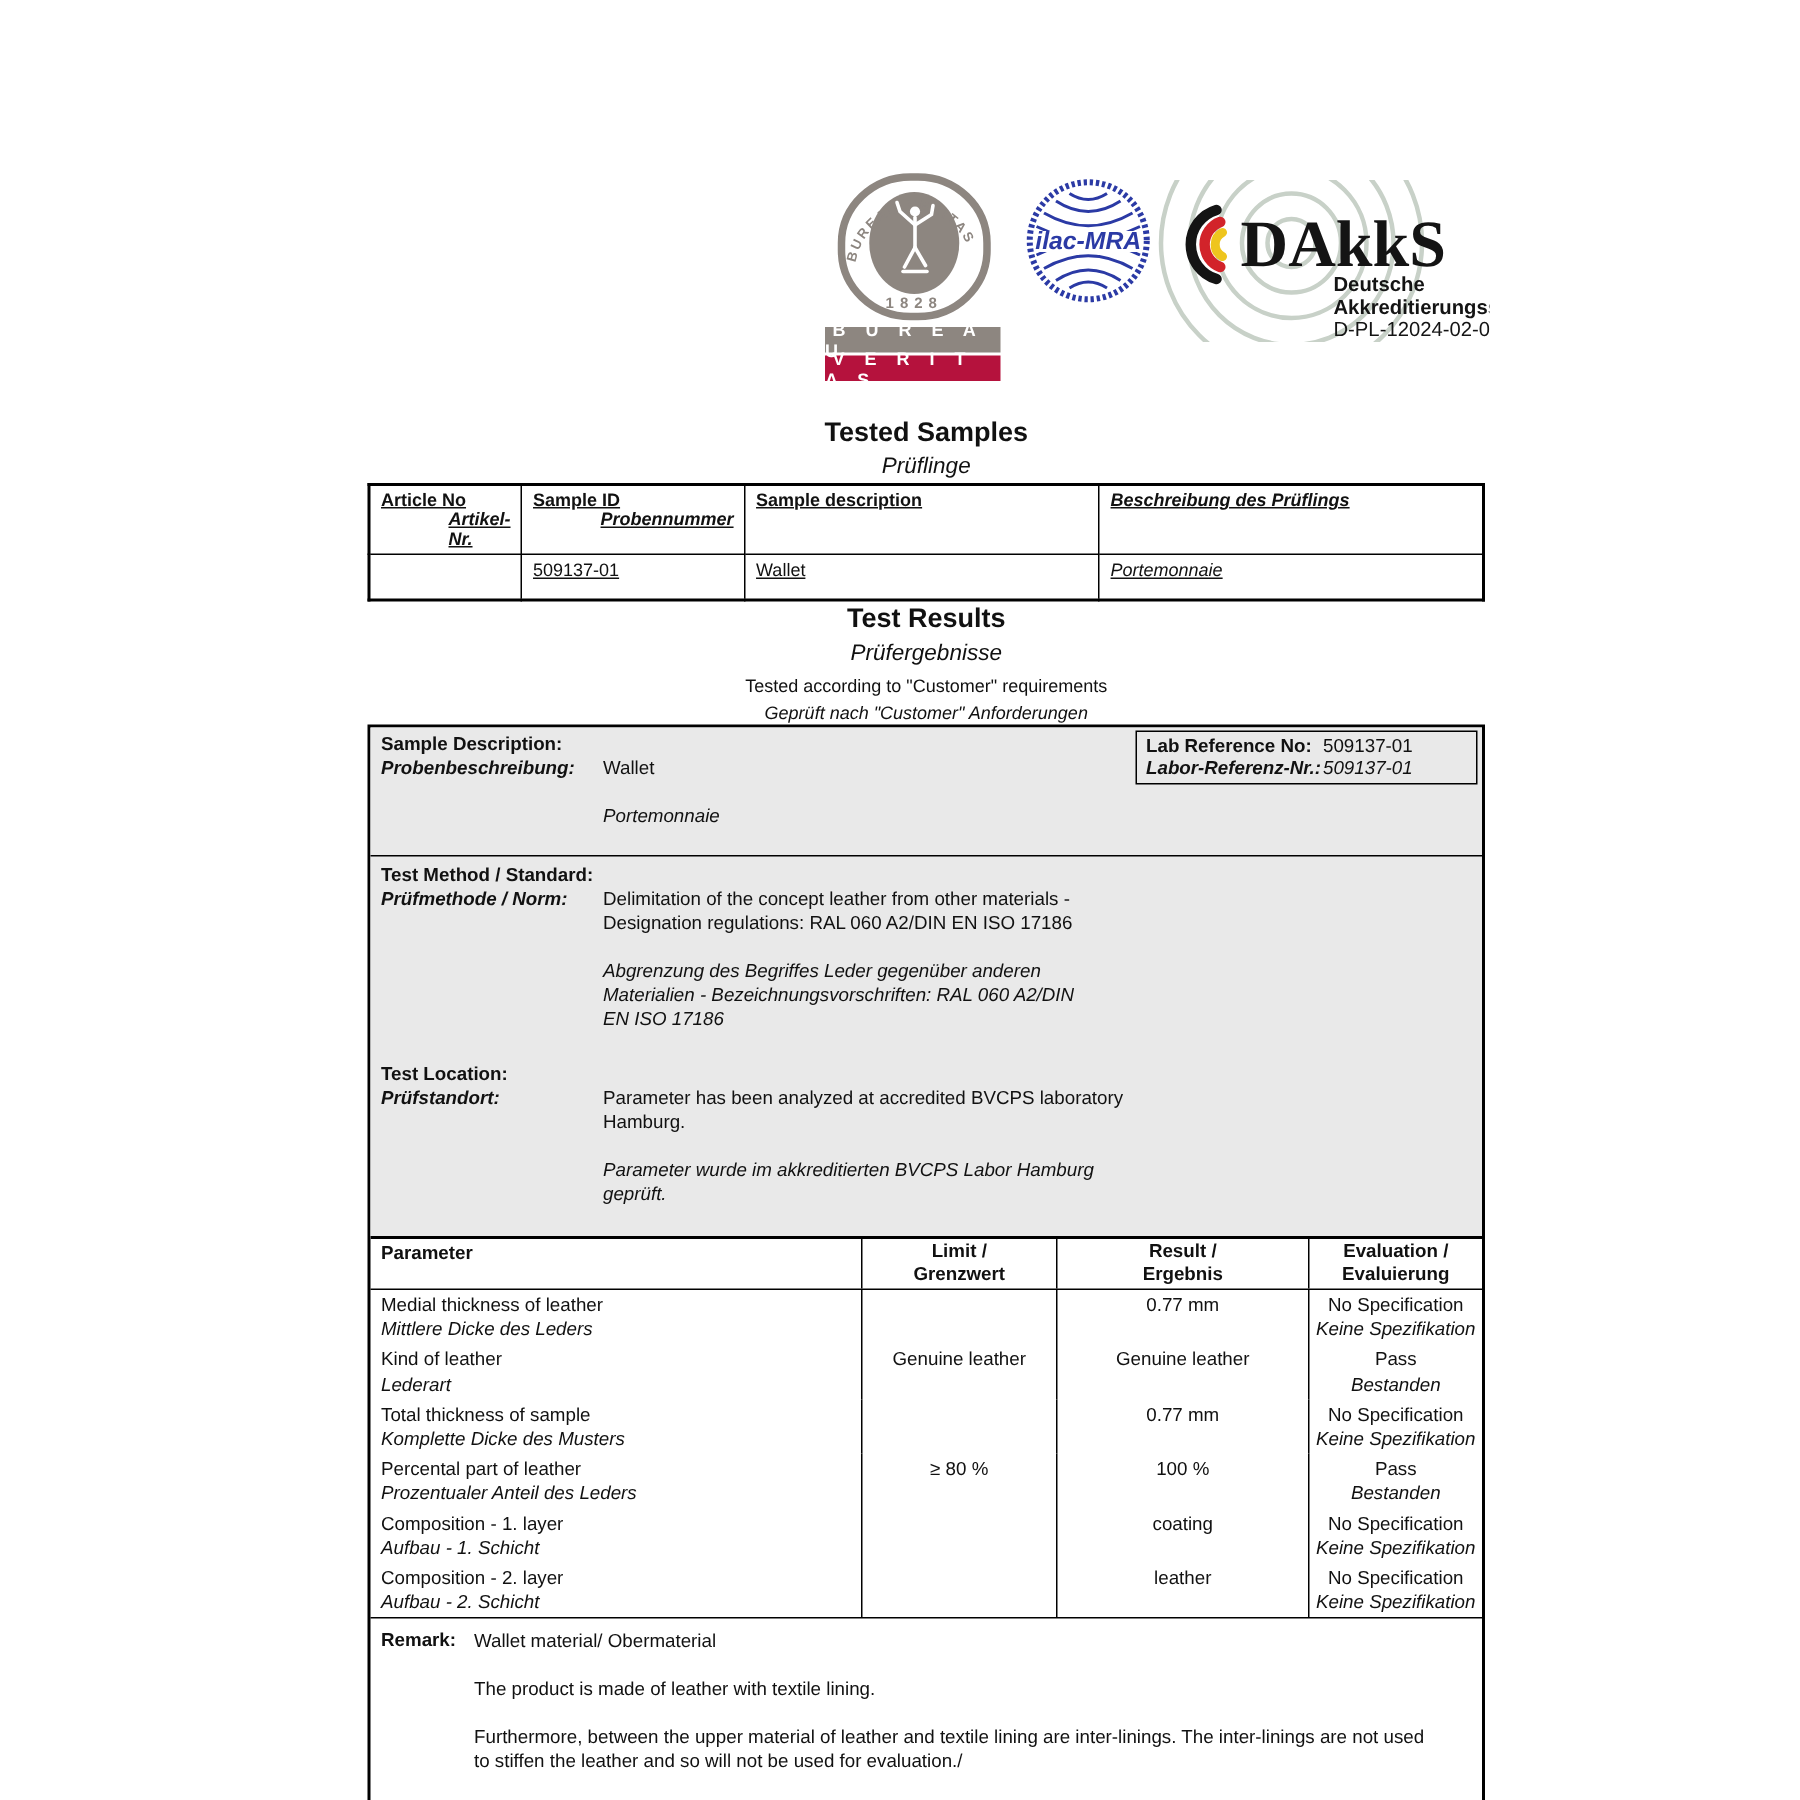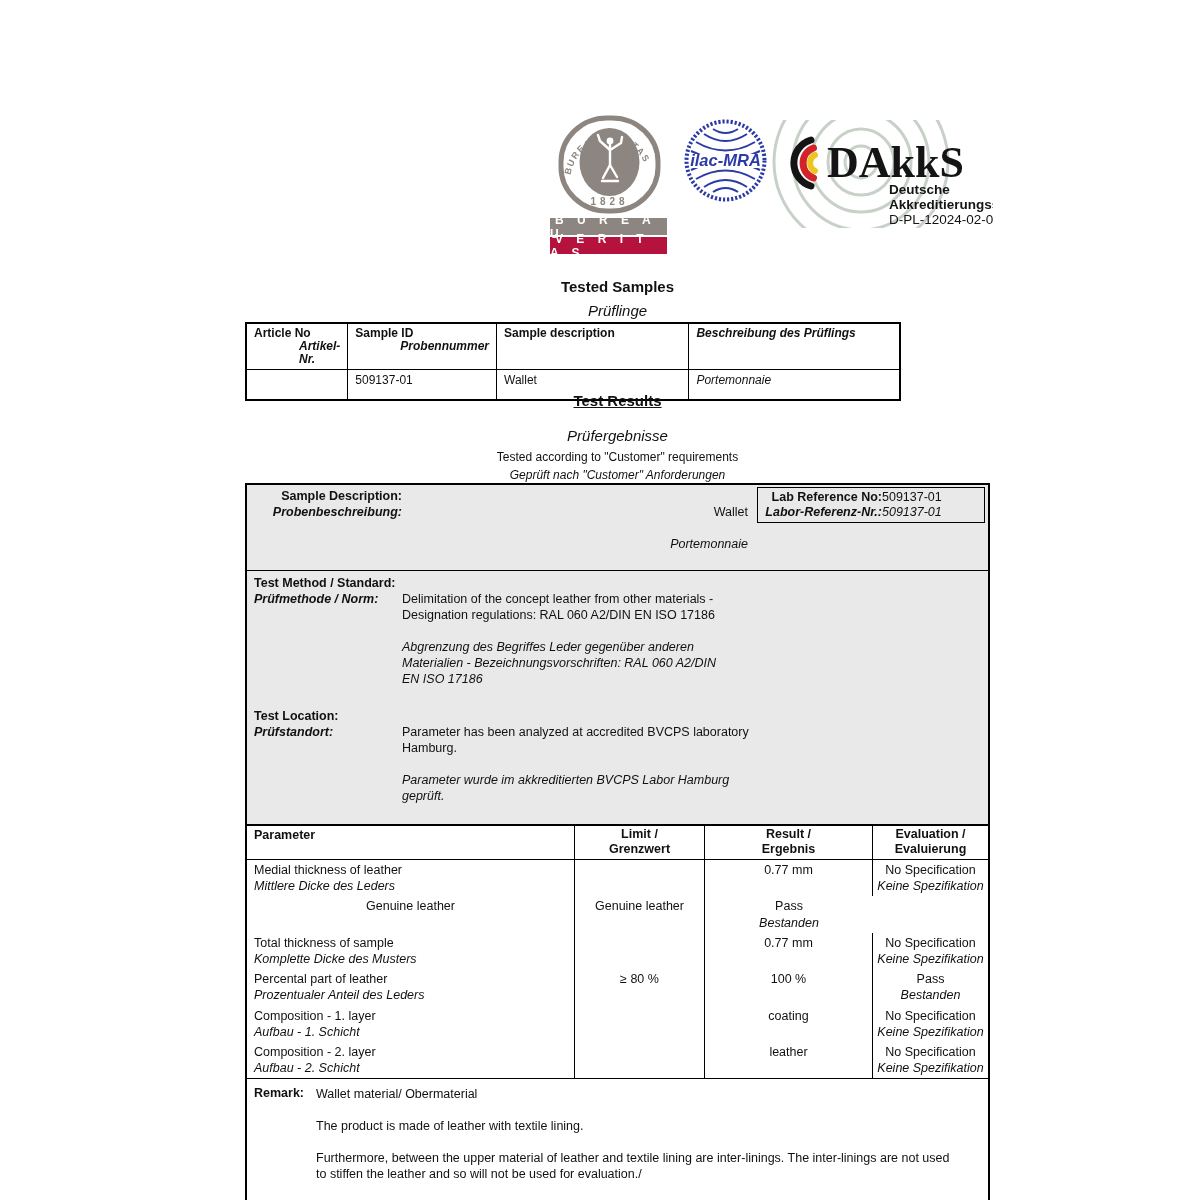--- a/index.html
+++ b/index.html
@@ -10,37 +10,37 @@
   .ctr { width:100%; text-align:center; }
 
   
   .logo-strip { position:absolute; left:0; top:0; width:745px; height:150px; }
   .bv-wordmark { position:absolute; left:305px; top:108px; width:117px; }
   .bv-bar { height:17px; margin-bottom:2px; display:flex; align-items:center; justify-content:center;
             color:#fff; font-size:12px; font-weight:700; letter-spacing:5px; text-indent:5px; }
   .dakks-logo { position:absolute; left:526px; top:10px; }
 
   
-  .h1 { font-size:15px; font-weight:700; }
+  .h1 { font-size:18px; font-weight:700; }
   .h1i { font-size:15px; font-style:italic; }
   .sub { font-size:12px; }
 
   
-  table.samples { position:absolute; left:0; top:212px; width:656px; border-collapse:collapse; }
+  table.samples { position:absolute; left:0; top:212px; width:745px; border-collapse:collapse;text-decoration:underline; }
   table.samples, table.samples td, table.samples th { border:1px solid #000; }
   table.samples { border:2px solid #000; }
   table.samples td, table.samples th { padding:3px 7px; vertical-align:top; text-align:left; font-size:12px; height:30px; }
   table.samples .l1 { font-size:12px; line-height:13px; }
   table.samples .l2 { font-size:12px; line-height:13px;margin-left:45px; }
 
   
   .results { position:absolute; left:0; top:373px; width:745px; border:2px solid #000; background:#fff; }
   .info { background:#e9e9e9; border-bottom:2px solid #000; font-size:12.5px; }
   .inf-row { display:flex; padding:3px 0 2px 7px; position:relative; }
-  .inf-row.ra { border-bottom:1.5px solid #000; min-height:34px;text-align:right; }
+  .inf-row.ra { border-bottom:1.5px solid #000; min-height:34px; }
   .inf-row.rb { min-height:50px; padding-top:4px; }
   .inf-row.rc { min-height:31px; padding-bottom:4px; }
   .inf-lab { width:148px; flex:none; line-height:16px; }
   .inf-val { flex:1; line-height:16px; padding-right:235px; white-space:pre-line; }
   .inf-row.ra .inf-val { padding-right:240px; }
   .labbox { position:absolute; right:3px; top:2px; width:228px; border:1.5px solid #000; padding:2px 6px; line-height:15px; font-size:12.5px; }
   .labbox .lr { display:flex; }
   .labbox .lrl { width:118px; flex:none; }
 
   
@@ -160,21 +160,21 @@
     </tr>
     <tr>
       <td></td>
       <td>509137-01</td>
       <td>Wallet</td>
       <td class="i">Portemonnaie</td>
     </tr>
   </tbody>
     </table>
 
-  <div class="abs ctr h1" style="top:282px;text-decoration:underline;">Test Results</div>
+  <div class="abs ctr h1" style="top:292px;">Test Results</div>
   <div class="abs ctr h1i" style="top:317px;">Prüfergebnisse</div>
   <div class="abs ctr sub" style="top:340px;">Tested according to "Customer" requirements</div>
   <div class="abs ctr sub i" style="top:358px;">Geprüft nach "Customer" Anforderungen</div>
 
   <div class="results">
 
     <div class="info">
       <div class="inf-row ra">
         <div class="inf-lab">
           <div class="b">Sample Description:</div>
@@ -249,20 +249,24 @@
         <div class="cl">0.77 mm</div>
         <div class="cl i"></div>
       </div>
       <div class="pc mid">
         <div class="cl">No Specification</div>
         <div class="cl i">Keine Spezifikation</div>
       </div>
     </div>
 
     <div class="pgrid prow">
+      <div class="pc pname">
+        <div class="cl">Kind of leather</div>
+        <div class="cl i">Lederart</div>
+      </div>
       <div class="pc mid">
         <div class="cl">Genuine leather</div>
         <div class="cl i"></div>
       </div>
       <div class="pc mid">
         <div class="cl">Genuine leather</div>
         <div class="cl i"></div>
       </div>
       <div class="pc mid">
         <div class="cl">Pass</div>

